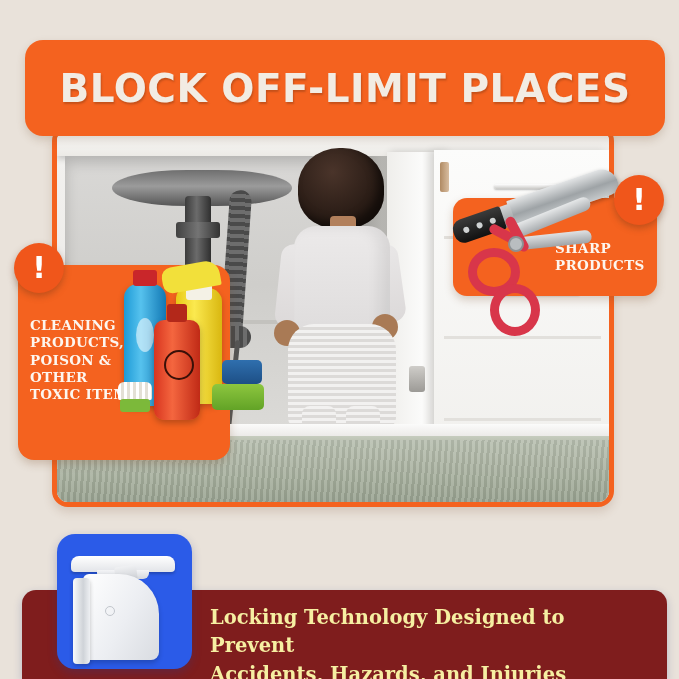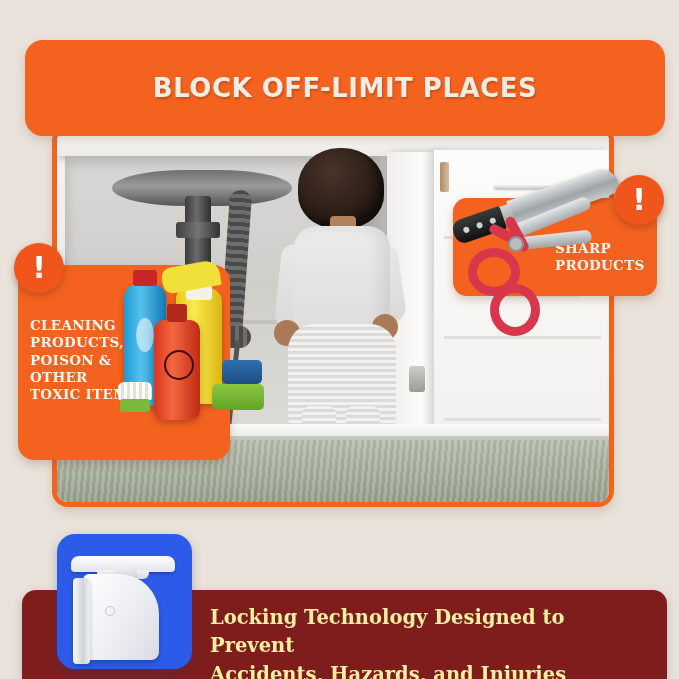--- a/index.html
+++ b/index.html
@@ -12,21 +12,21 @@
 
   
   .title-bar{
     position:absolute;left:25px;top:40px;width:640px;height:96px;
     background:#f4621f;border-radius:18px;
     box-shadow:0 4px 8px rgba(120,80,50,.22);
     display:flex;align-items:center;justify-content:center;
     z-index:6;
   }
   .title-text{
-    color:#f2ece3;font-weight:bold;font-size:26px;letter-spacing:.5px;
+    color:#f2ece3;font-weight:bold;font-size:39px;letter-spacing:.5px;
     font-family:"DejaVu Sans",sans-serif;
     text-shadow:1px 2px 2px rgba(140,60,20,.45);
     white-space:nowrap;
   }
 
   
   .photo-frame{
     position:absolute;left:52px;top:125px;width:552px;height:372px;
     border:5px solid #f4621f;border-radius:16px;overflow:hidden;
     background:#e6e6e4;z-index:4;

